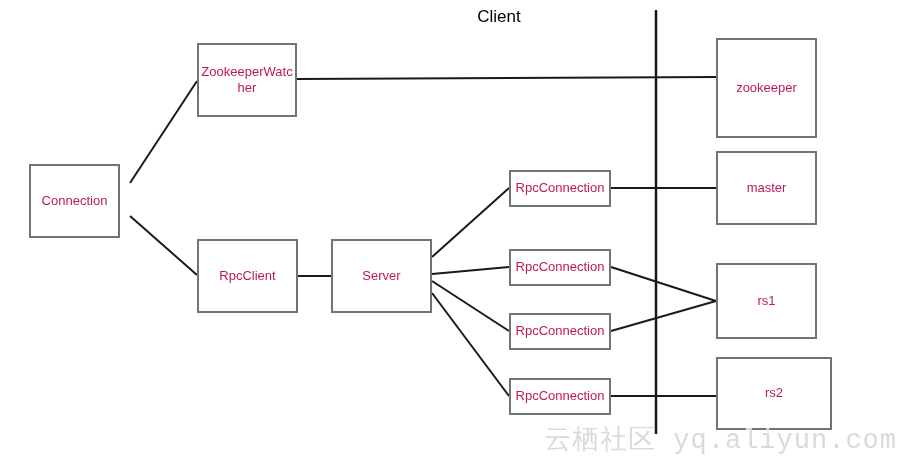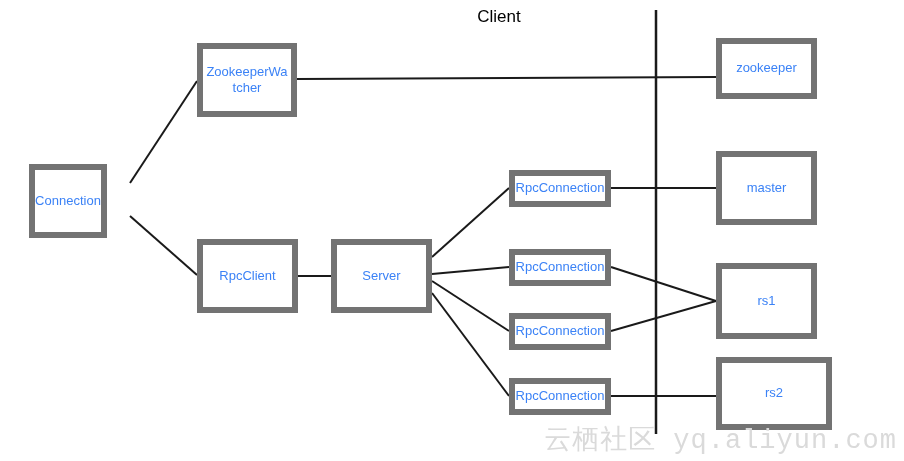--- a/index.html
+++ b/index.html
@@ -26,42 +26,42 @@
   #edges-layer line {
     stroke: #1a1a1a;
     stroke-width: 2;
   }
   #edges-layer line.divider {
     stroke-width: 2.5;
   }
   .node {
     position: absolute;
     box-sizing: border-box;
-    border: 6px solid #737373;
+    border: 2px solid #737373;
     background: #ffffff;
     display: flex;
     align-items: center;
     justify-content: center;
     text-align: center;
     font-size: 13px;
-    color: #3b82f6;
+    color: #be185d;
     line-height: 1.25;
     padding: 1px 2px;
   }
   .node.wrap { word-break: break-all; }
   
-  .n-connection       { left: 29px;  top: 164px; width: 78px; height: 74px; }
+  .n-connection       { left: 29px;  top: 164px; width: 91px; height: 74px; }
   .n-zookeeperwatcher { left: 197px; top: 43px;  width: 100px; height: 74px; }
   .n-rpcclient        { left: 197px; top: 239px; width: 101px; height: 74px; }
   .n-poolmap          { left: 331px; top: 239px; width: 101px; height: 74px; }
   .n-rpcconn1         { left: 509px; top: 170px; width: 102px; height: 37px; }
   .n-rpcconn2         { left: 509px; top: 249px; width: 102px; height: 37px; }
   .n-rpcconn3         { left: 509px; top: 313px; width: 102px; height: 37px; }
   .n-rpcconn4         { left: 509px; top: 378px; width: 102px; height: 37px; }
-  .n-zookeeper        { left: 716px; top: 38px;  width: 101px; height: 61px; }
+  .n-zookeeper        { left: 716px; top: 38px;  width: 101px; height: 100px; }
   .n-master           { left: 716px; top: 151px; width: 101px; height: 74px; }
   .n-rs1              { left: 716px; top: 263px; width: 101px; height: 76px; }
   .n-rs2              { left: 716px; top: 357px; width: 116px; height: 73px; }
   .section-label {
     position: absolute;
     top: 7px;
     width: 110px;
     text-align: center;
     font-size: 17px;
     color: #000000;

